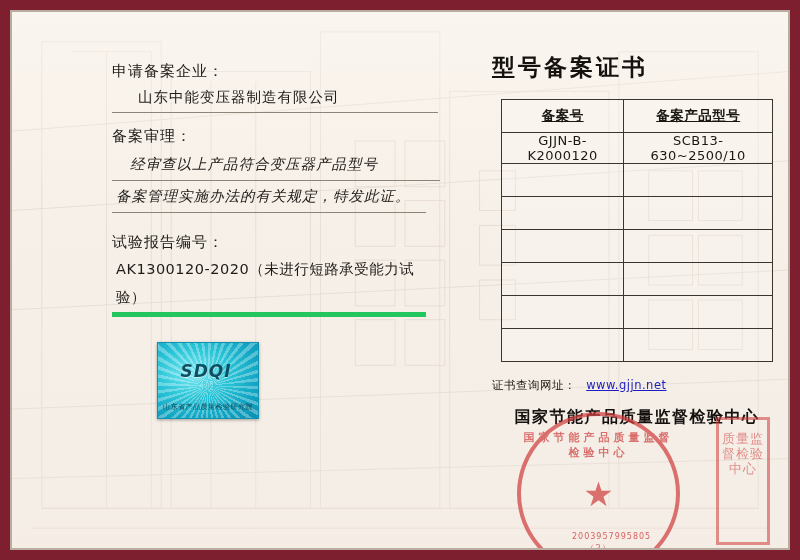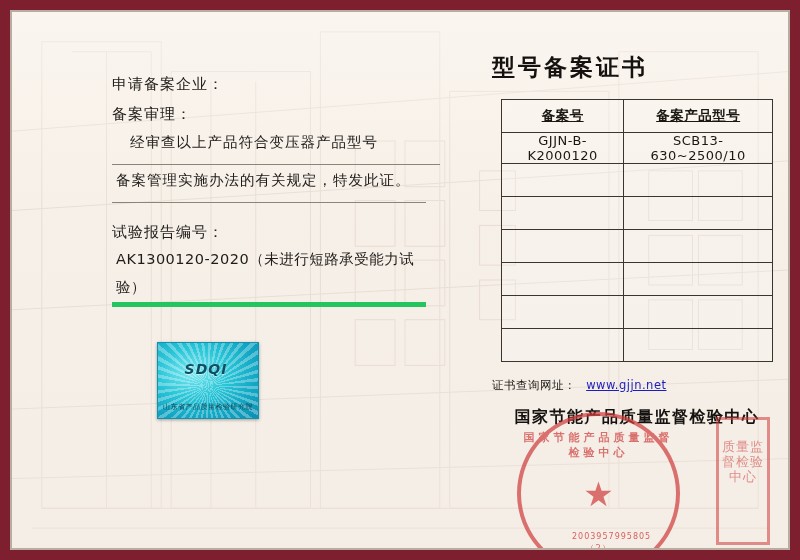--- a/index.html
+++ b/index.html
@@ -49,21 +49,20 @@
       linear-gradient(180deg, rgba(255,250,245,0.55) 0%, rgba(250,243,236,0.15) 40%, rgba(245,236,228,0.45) 100%);
     pointer-events: none;
   }
 
   
   .left-col {
     position: absolute;
     left: 100px;
     top: 46px;
     width: 360px;
-    margin-top: 13px;
   }
   .field-row {
     margin-bottom: 4px;
   }
   .field-label {
     font-family: "DejaVu Sans", "Liberation Sans", sans-serif;
     font-size: 15px;
     color: #23201d;
     letter-spacing: 1px;
     line-height: 26px;
@@ -85,21 +84,22 @@
   }
   .review-line {
     font-size: 14.5px;
     color: #1e1b18;
     letter-spacing: 1px;
     line-height: 30px;
     display: block;
     width: 310px;
     border-bottom: 1px solid #8d8478;
     padding-left: 18px;
-    padding-bottom: 7px;
+    padding-bottom: 1px;
+    font-style: italic;
   }
   .review-line.second {
     padding-left: 4px;
   }
   .report-value {
     font-size: 14.5px;
     color: #1e1b18;
     letter-spacing: 0.5px;
     line-height: 28px;
     display: block;
@@ -129,21 +129,21 @@
     width: 140%; height: 140%;
     background:
       repeating-conic-gradient(from 0deg at 50% 55%,
         rgba(255,255,255,0.30) 0deg 4deg,
         rgba(0,0,0,0.00) 4deg 9deg);
   }
   .sticker .logo {
     position: absolute;
     left: 0; right: 4px; top: 18px;
     text-align: center;
-    font-size: 14px;
+    font-size: 17px;
     font-style: italic;
     font-weight: bold;
     color: #0d4f63;
     text-shadow: 0 1px 0 rgba(255,255,255,0.5);
     letter-spacing: 1px;
   }
   .sticker .sub {
     position: absolute;
     left: 0; right: 0; bottom: 6px;
     text-align: center;
@@ -265,21 +265,21 @@
     right: 18px;
     top: 405px;
     width: 54px;
     height: 128px;
     border: 3px solid #cf3b3b;
     opacity: 0.55;
     color: #cf3b3b;
     font-size: 13px;
     line-height: 15px;
     text-align: center;
-    padding-top: 19px;
+    padding-top: 11px;
     box-sizing: border-box;
     letter-spacing: 1px;
     pointer-events: none;
   }
   
   .barcode {
     position: absolute;
     left: 560px;
     top: 520px;
     font-size: 8px;
@@ -335,20 +335,21 @@
         <path d="M200 70 L200 500"></path>
         <path d="M245 70 L245 500"></path>
       </g>
     </svg>
     <div class="bg-tint"></div>
 
     <div class="left-col">
 
       <div class="field-row">
         <div class="field-label">申请备案企业：</div>
+        <span class="field-value">山东中能变压器制造有限公司</span>
       </div>
 
 
       <div class="field-row">
         <div class="field-label">备案审理：</div>
         <span class="review-line">经审查以上产品符合变压器产品型号</span>
         <span class="review-line second">备案管理实施办法的有关规定，特发此证。</span>
       </div>
 
       <div class="gap-m"></div>

